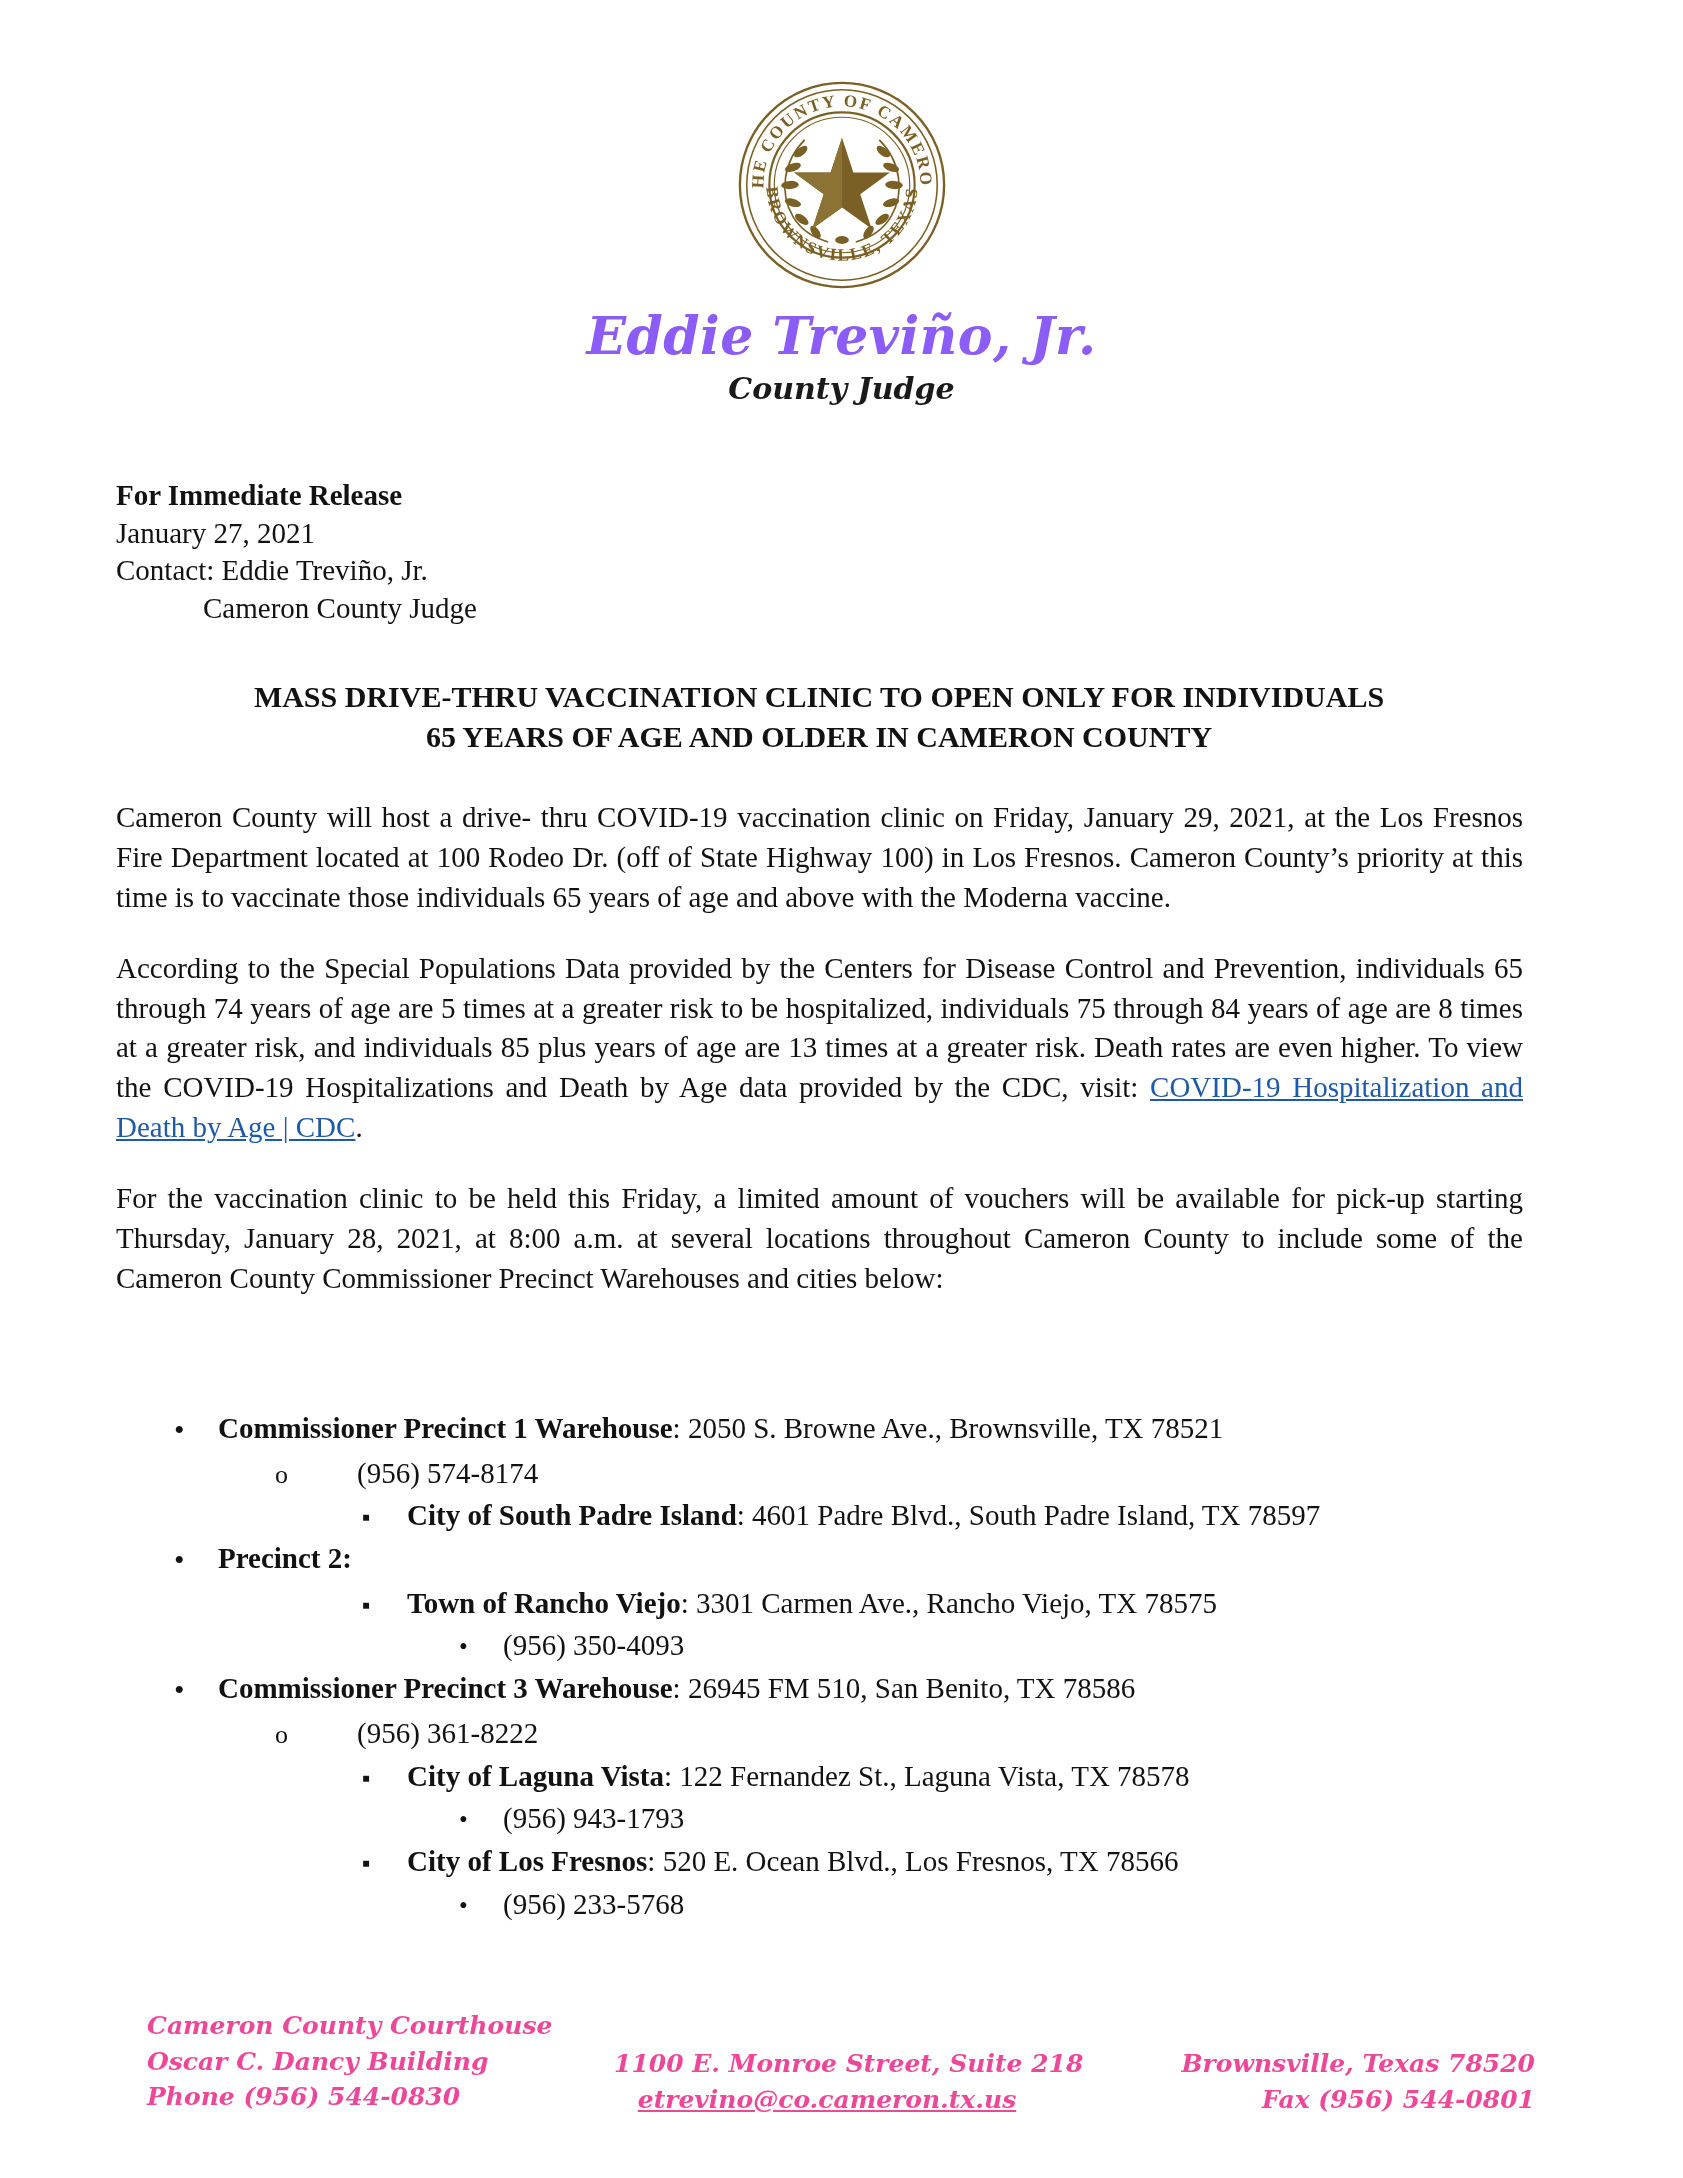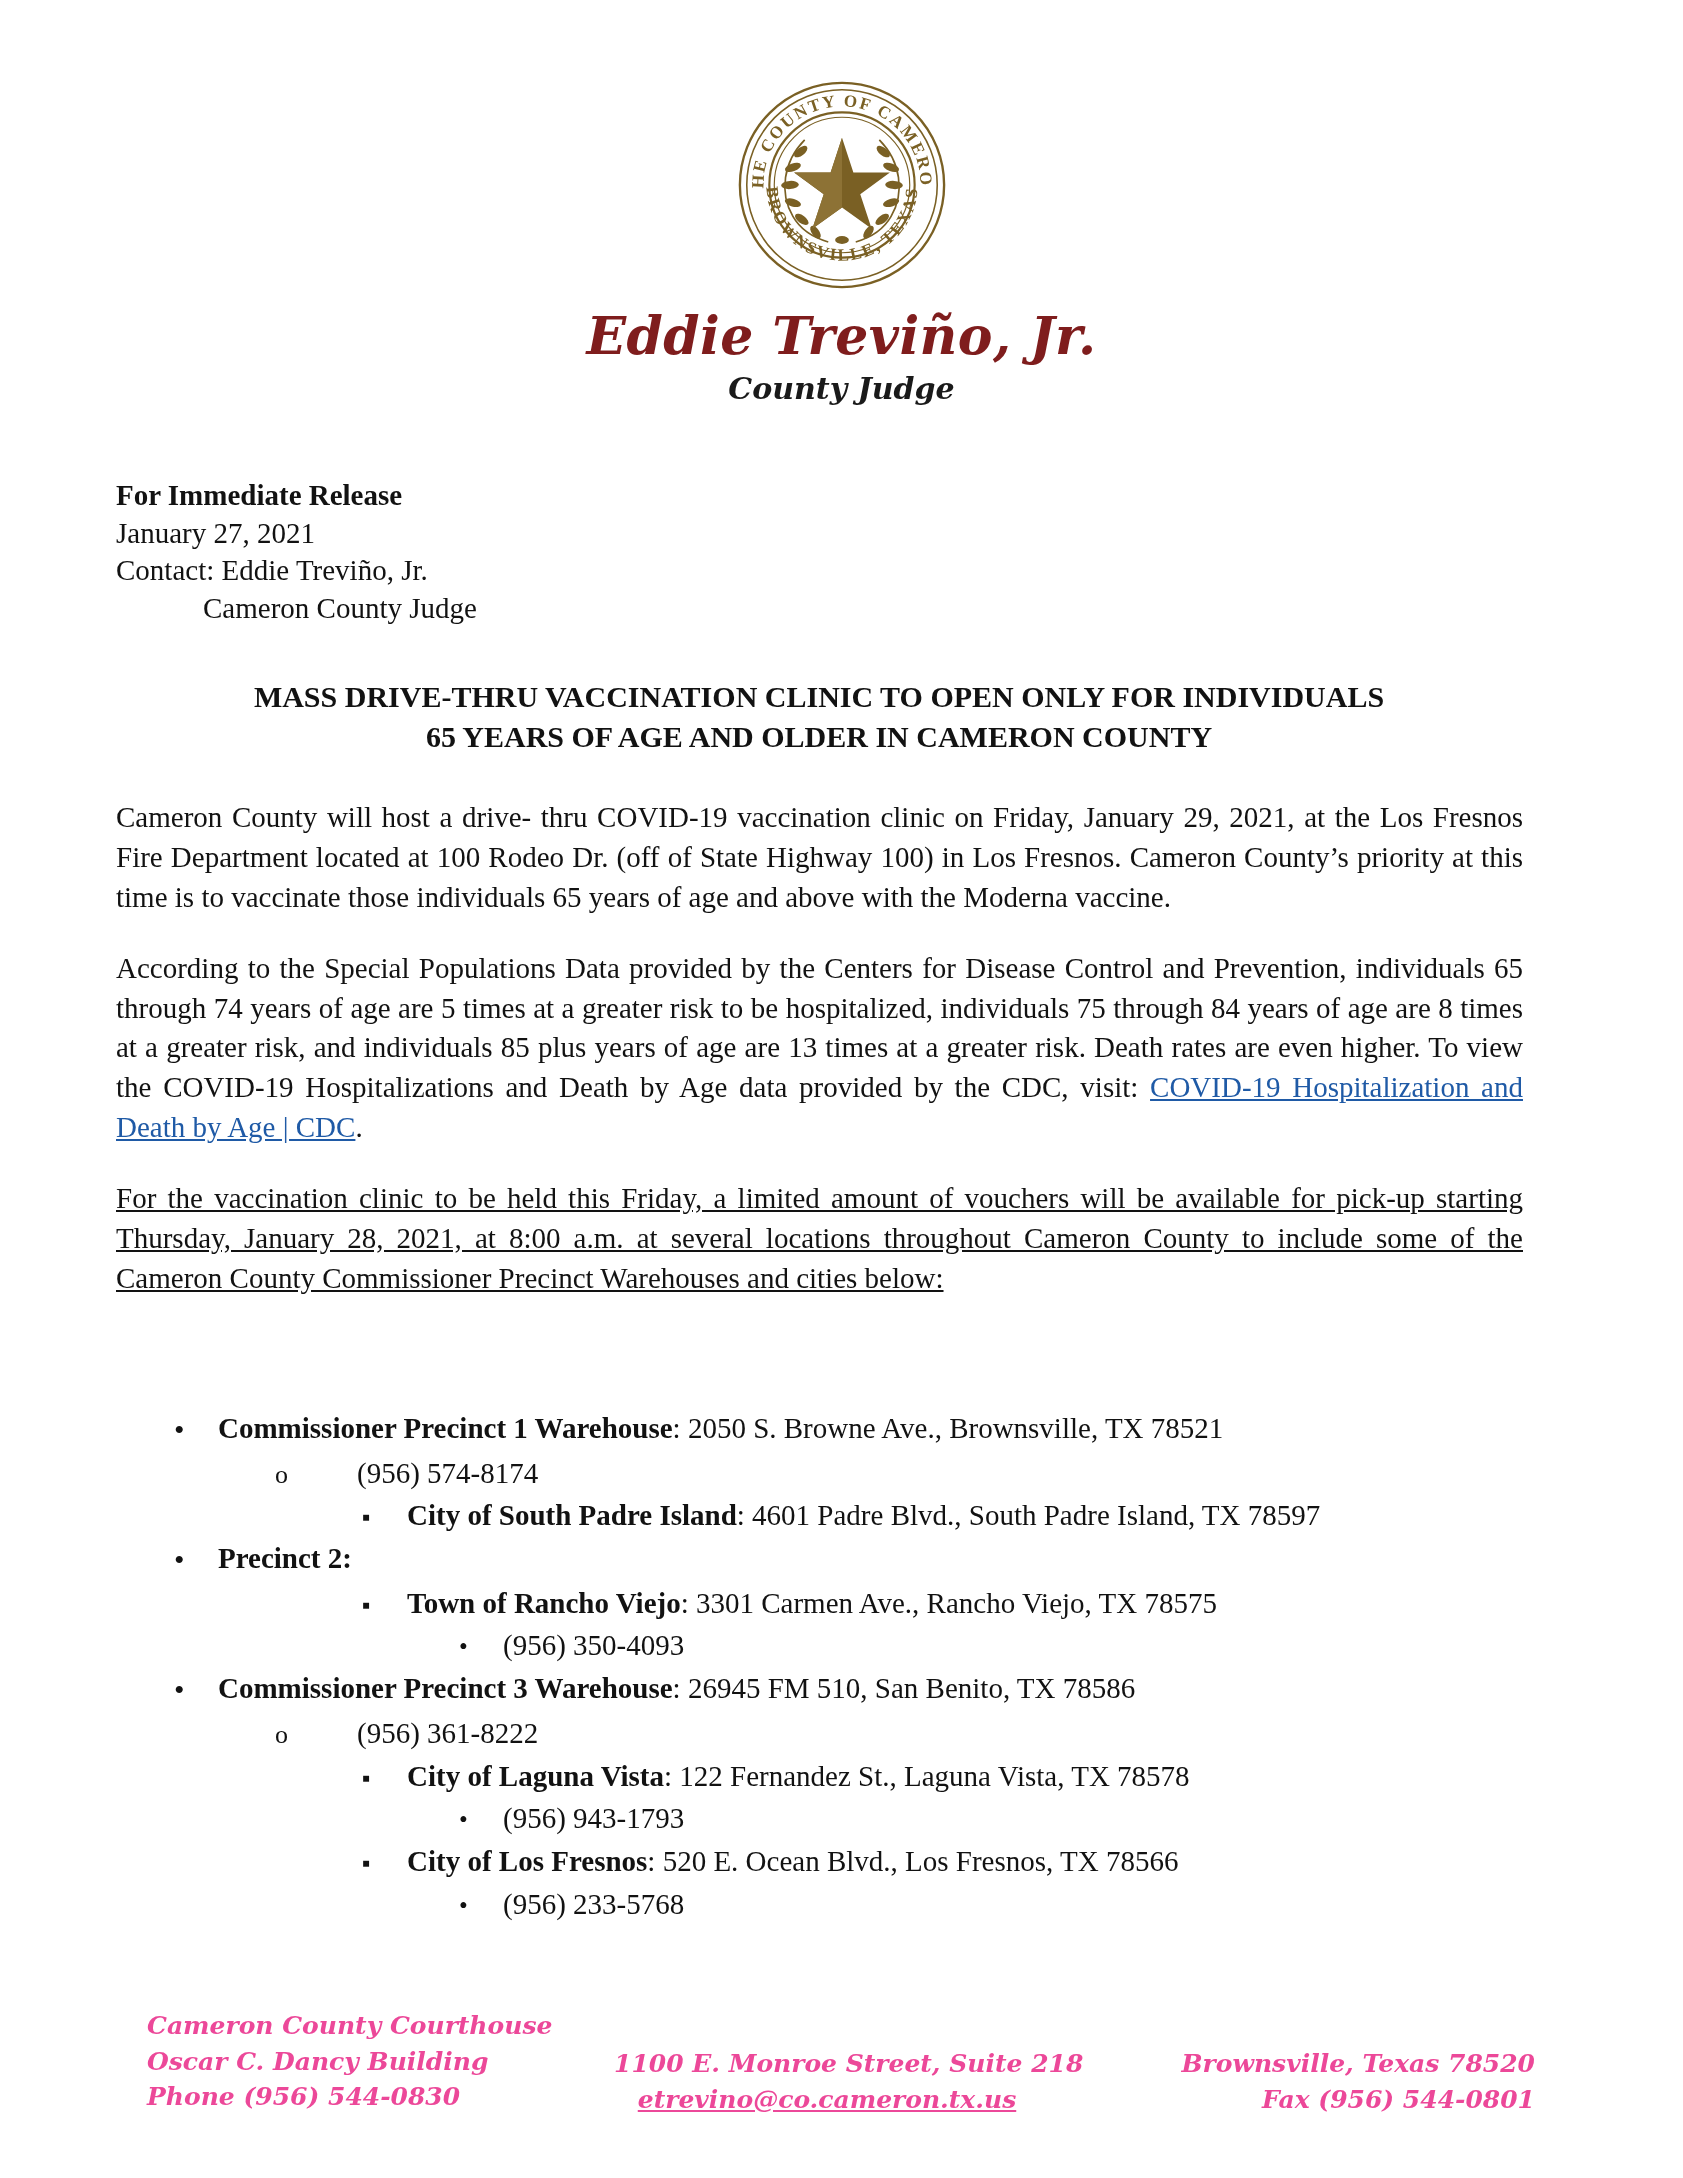--- a/index.html
+++ b/index.html
@@ -33,21 +33,21 @@
   }
   .seal-wrap svg { display: block; width: 216px; height: 216px; }
 
   .judge-name {
     margin-top: 14px;
     font-family: "DejaVu Serif", "Liberation Serif", serif;
     font-size: 52px;
     font-weight: 700;
     font-style: italic;
     letter-spacing: 0.4px;
-    color: #7f1d1d;
+    color: #8b5cf6;
     line-height: 1.12;
   }
   .judge-title {
     margin-top: 6px;
     font-family: "DejaVu Serif", "Liberation Serif", serif;
     font-size: 30px;
     font-weight: 700;
     font-style: italic;
     color: #1a1a1a;
   }
@@ -84,21 +84,21 @@
     top: 798px;
     width: 1407px;
     font-size: 29px;
     line-height: 1.375;
   }
   .body p {
     margin: 0 0 31px 0;
     text-align: justify;
     text-justify: inter-word;
   }
-  .body p:last-child { margin-bottom: 0; text-decoration: underline; }
+  .body p:last-child { margin-bottom: 0; }
   .link {
     color: #1f5aa6;
     text-decoration: underline;
   }
 
   
   .list {
     position: absolute;
     left: 0;
     top: 1410px;

